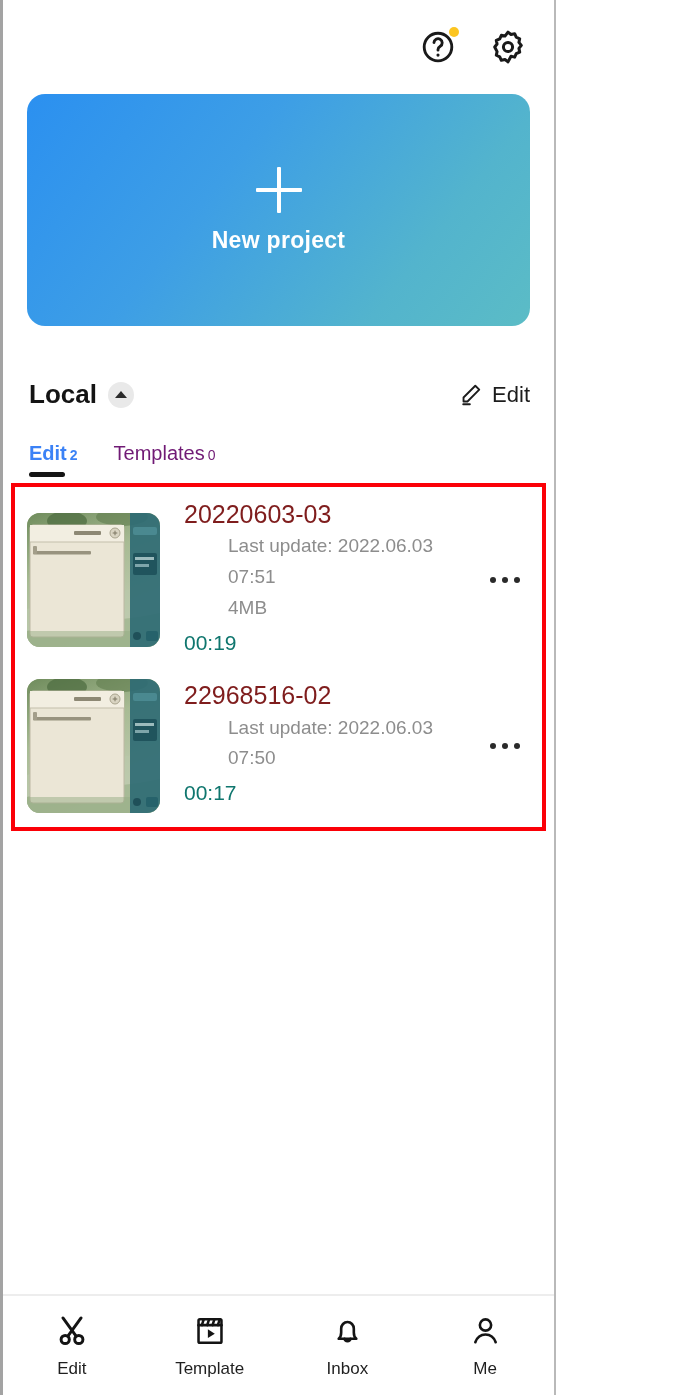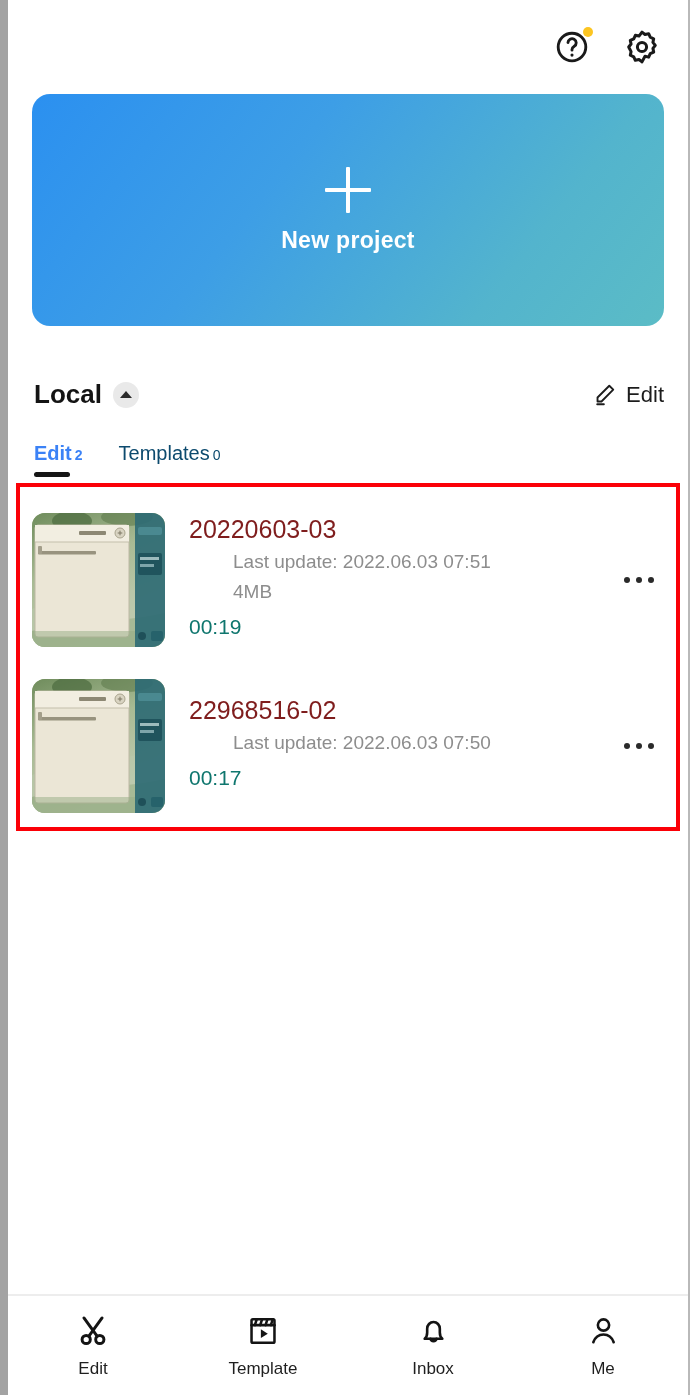--- a/index.html
+++ b/index.html
@@ -7,24 +7,24 @@
   html, body {
     width: 690px;
     height: 1395px;
     background: #ffffff;
     font-family: "Liberation Sans", sans-serif;
     overflow: hidden;
   }
 
   #app {
     position: relative;
-    width: 690px;
+    width: 556px;
     height: 1395px;
     background: #ffffff;
-    border-left: 8px solid #a3a3a3;
+    border-left: 3px solid #a3a3a3;
     border-right: 2px solid #b9b9b9;
     overflow: hidden;
   }
 
   
   .header {
     height: 94px;
     display: flex;
     align-items: center;
     justify-content: flex-end;
@@ -112,21 +112,21 @@
 
   
   .tabs {
     margin-top: 32px;
     padding-left: 26px;
     display: flex;
     align-items: flex-end;
     gap: 36px;
   }
   .tab { position: relative; padding-bottom: 12px; cursor: pointer; }
-  .tab-text { font-size: 20px; color: #0c4a6e; }
+  .tab-text { font-size: 20px; color: #701a75; }
   .tab-text .cnt { font-size: 14px; margin-left: 3px; }
   .tab.active .tab-text { color: #3b82f6; font-weight: bold; }
   .tab.active::after {
     content: "";
     position: absolute;
     left: 0; bottom: 0;
     width: 36px; height: 5px;
     background: #151515;
     border-radius: 3px;
   }

